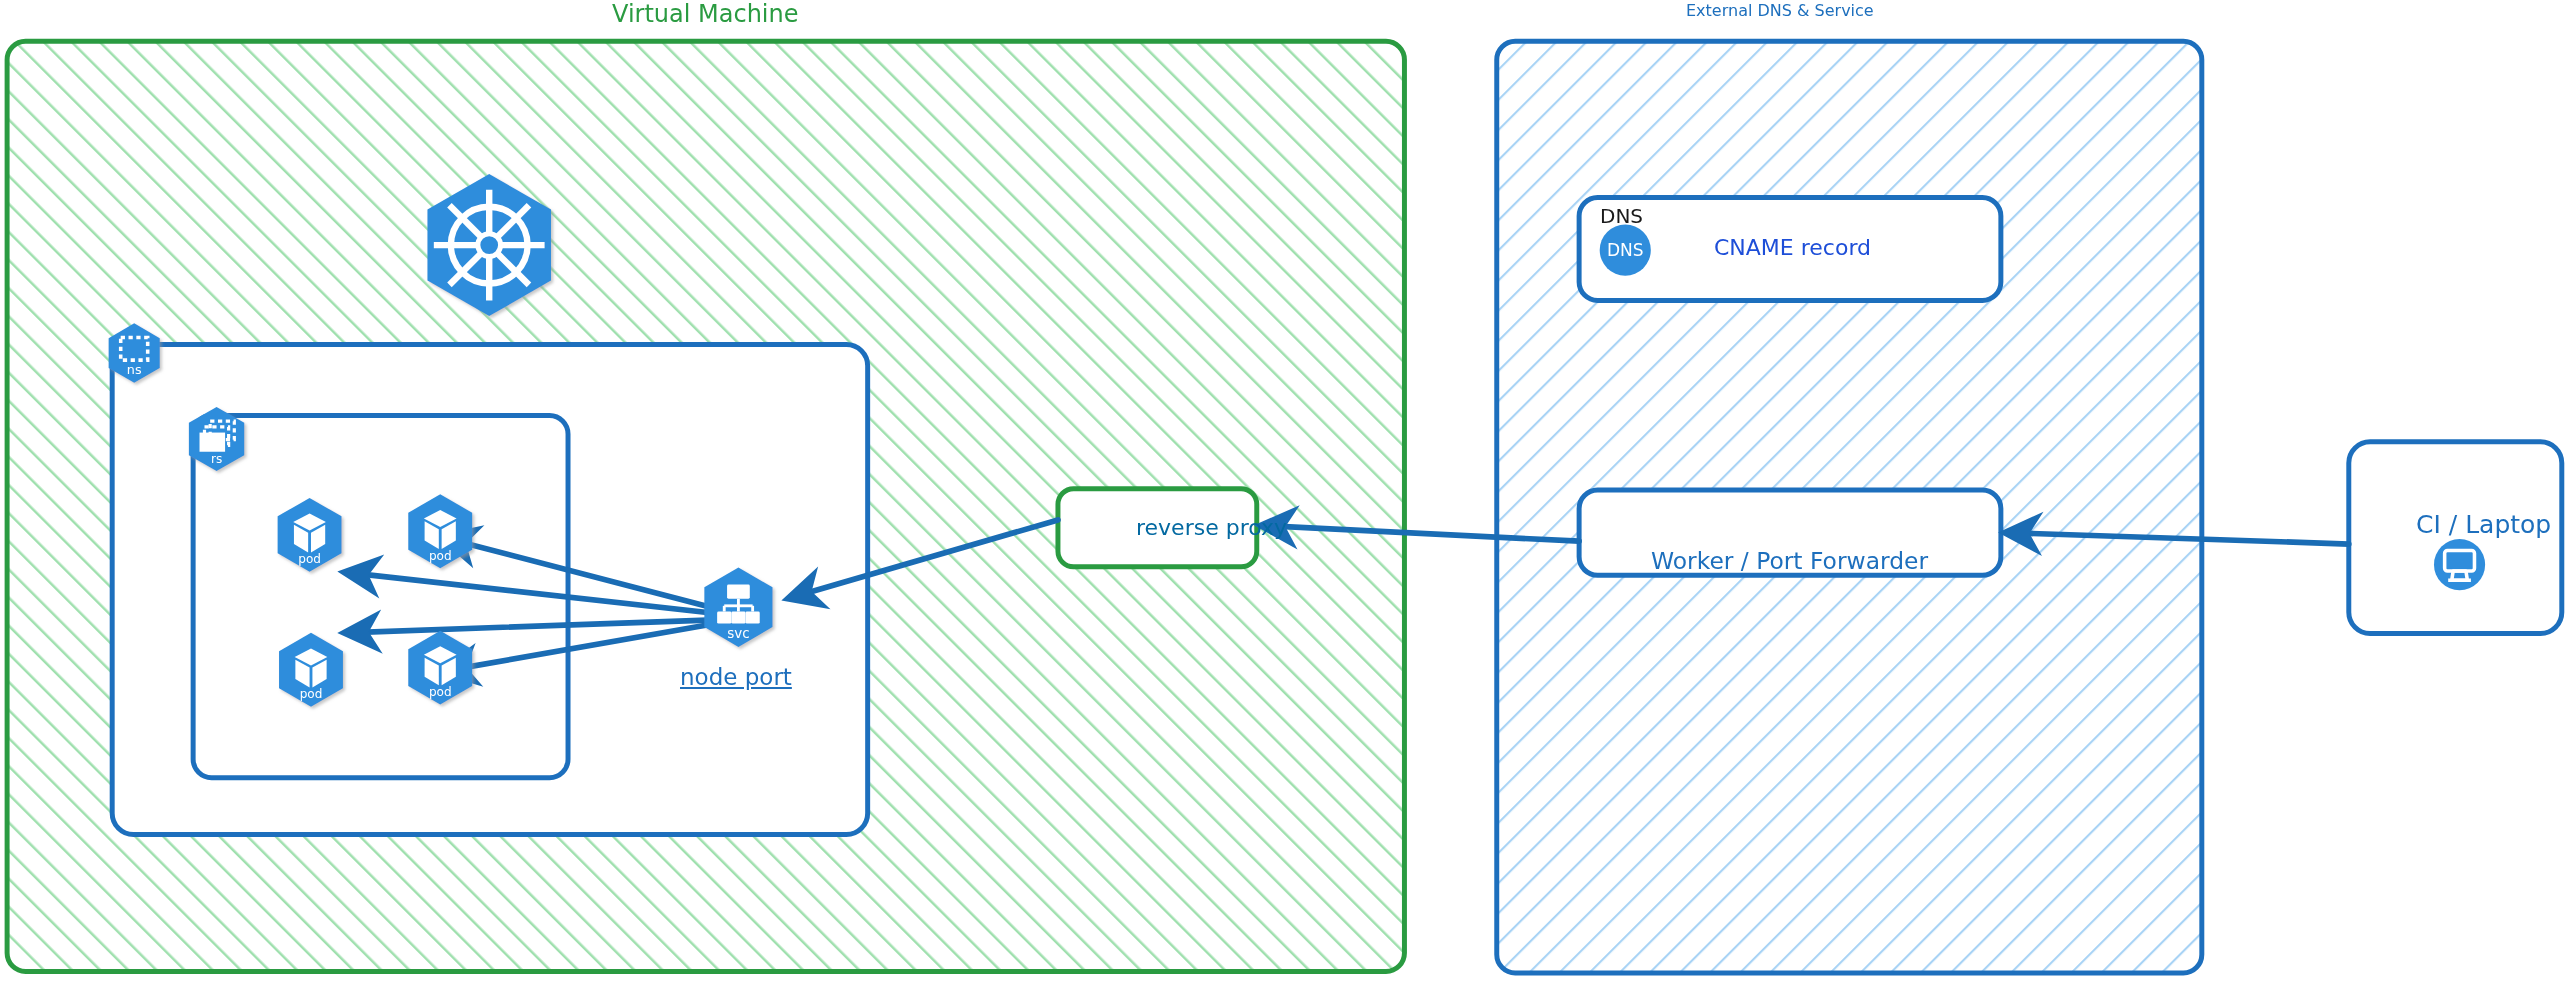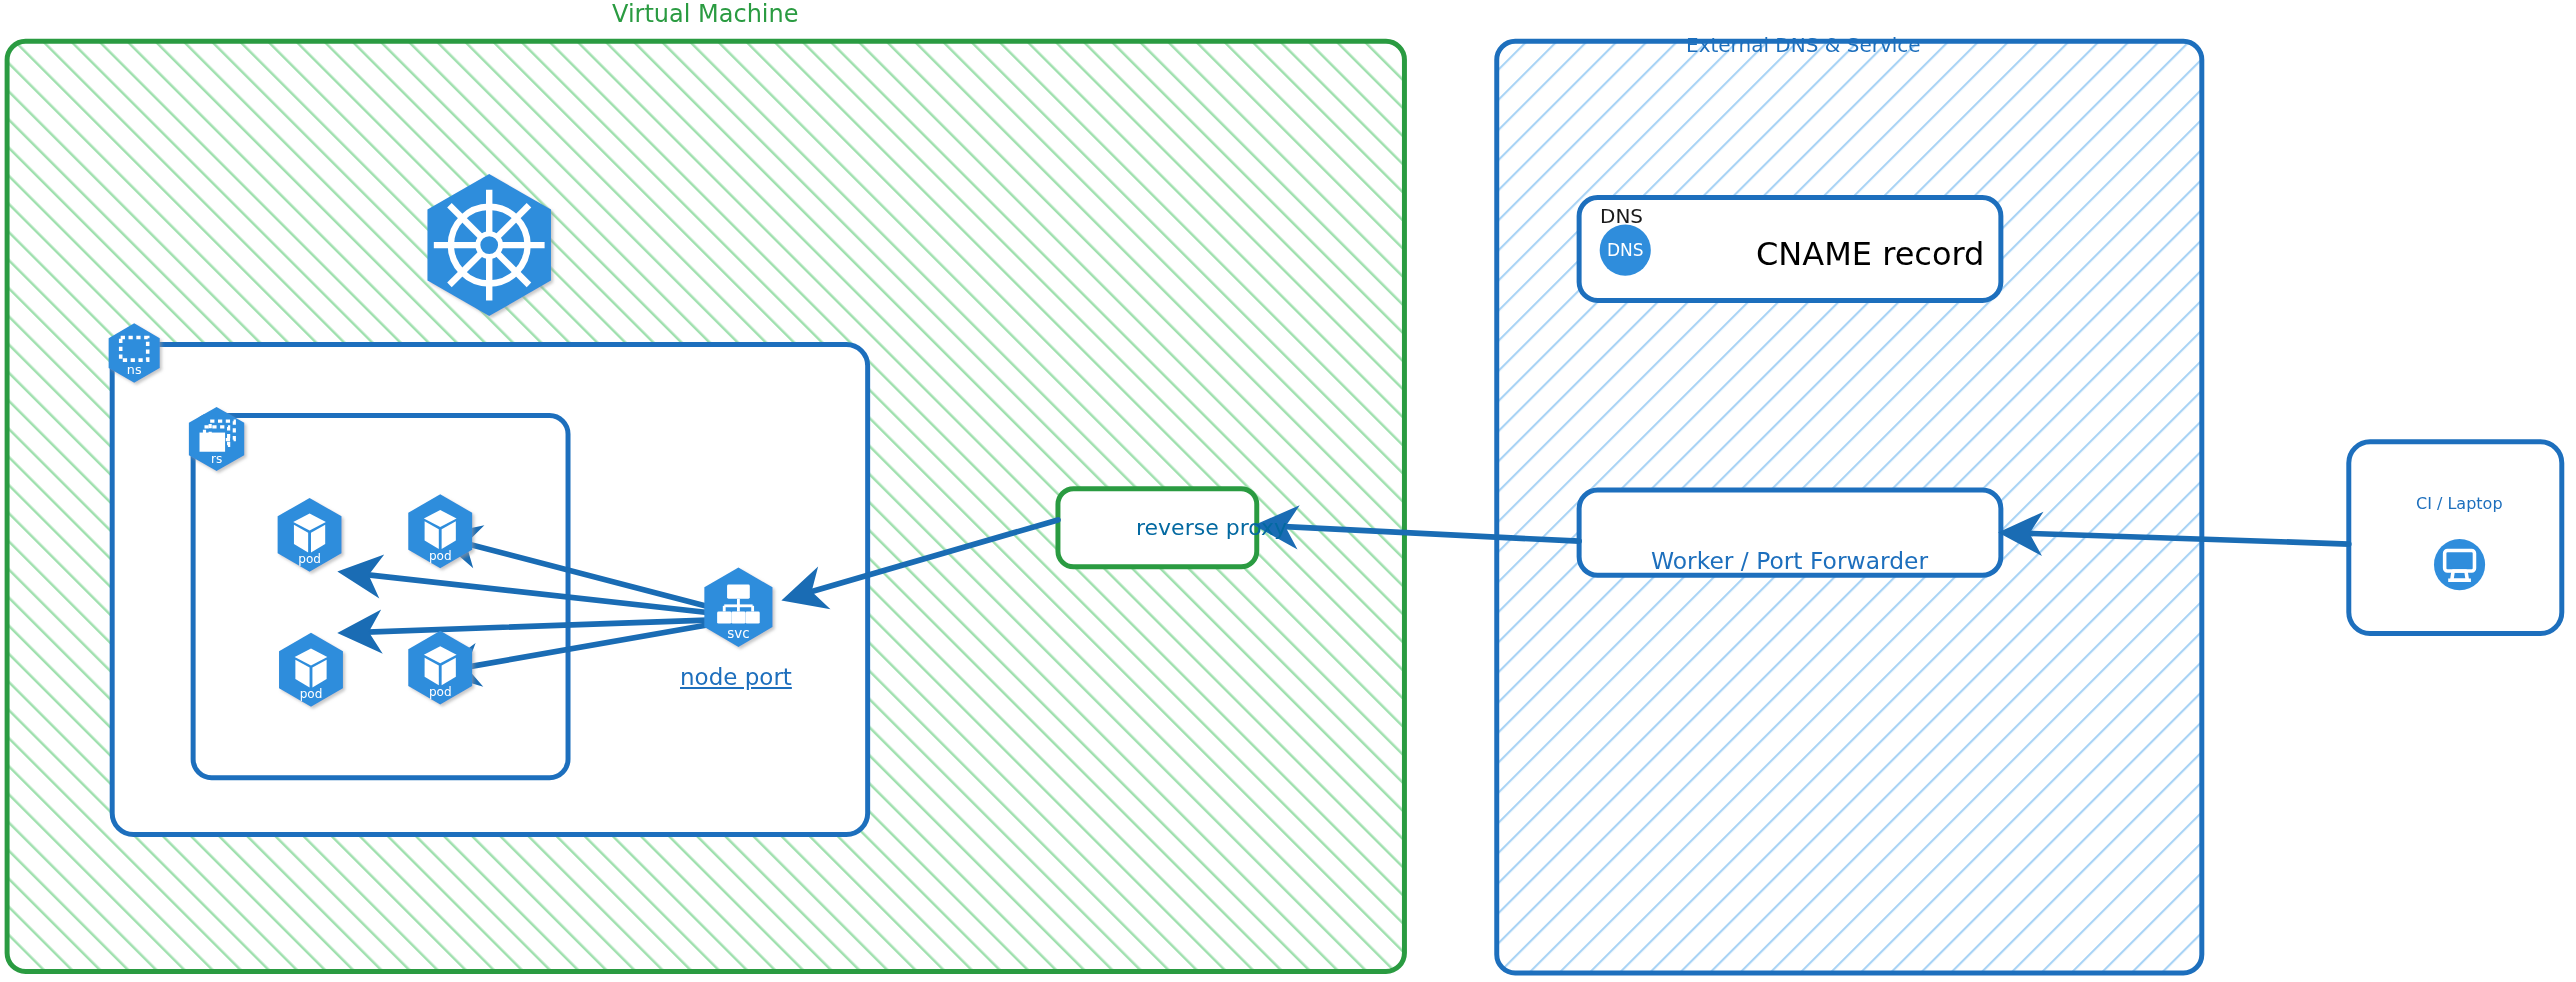--- a/index.html
+++ b/index.html
@@ -167,28 +167,28 @@
       <g fill="none" stroke="#ffffff" stroke-width="5" stroke-linejoin="round">
         <rect x="-21" y="-20" width="42" height="29" rx="4"></rect>
         <path d="M-9,9 L-11,22 L11,22 L9,9 Z"></path>
         <line x1="-16" y1="22" x2="16" y2="22"></line>
       </g>
     </g>
   </svg>
 
   <div class="txt" style="left:612px;top:0px;font-size:24px;color:#2a9b41;">Virtual Machine</div>
 
-  <div class="txt" style="left:1686px;top:1.4px;font-size:20px;color:#1d6fbd;margin-top:32px;">External DNS &amp; Service</div>
+  <div class="txt" style="left:1686px;top:1.4px;font-size:16px;color:#1d6fbd;">External DNS &amp; Service</div>
 
   <div class="txt" style="left:680px;top:664px;font-size:23px;color:#1d6fbd;text-decoration:underline;">node port</div>
 
   <div class="txt" style="left:1136px;top:515px;font-size:22px;color:#0369a1;">reverse proxy</div>
 
   <div class="txt" style="left:1600px;top:204px;font-size:20px;color:#1a1a1a;">DNS</div>
 
-  <div class="txt" style="left:1714px;top:235px;font-size:32px;color:#000000;margin-left:42px;">CNAME record</div>
+  <div class="txt" style="left:1714px;top:235px;font-size:22px;color:#1d4ed8;">CNAME record</div>
 
   <div class="txt" style="left:1651px;top:519px;font-size:23.4px;color:#1d6fbd;margin-top:28px;">Worker / Port Forwarder</div>
 
-  <div class="txt" style="left:2416px;top:494px;font-size:16px;color:#1d6fbd;">CI / Laptop</div>
+  <div class="txt" style="left:2416px;top:510px;font-size:25px;color:#1d6fbd;">CI / Laptop</div>
 
 </div>
 
 
 </body></html>

